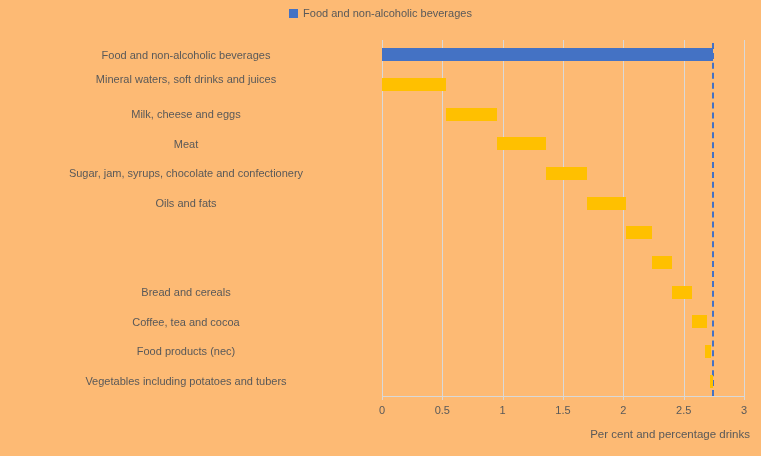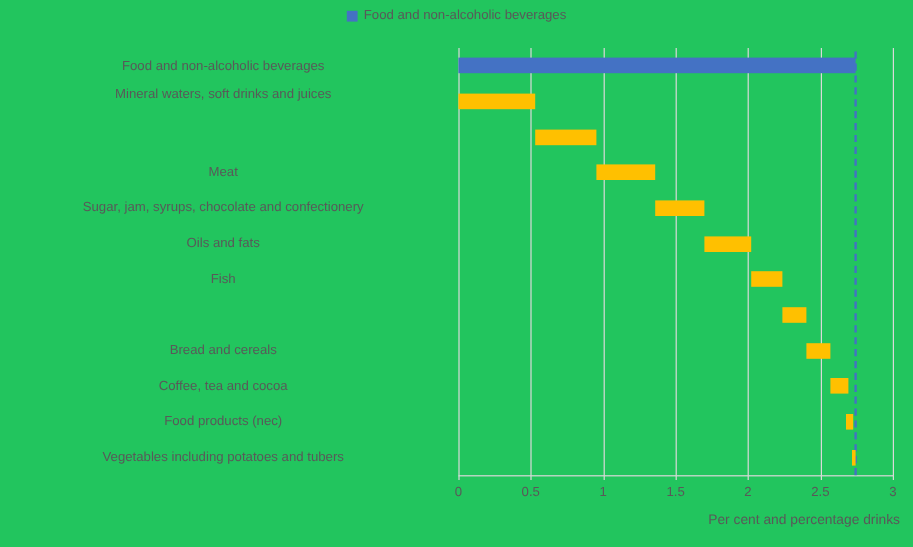--- a/index.html
+++ b/index.html
@@ -1,19 +1,19 @@
 <!DOCTYPE html>
 <html><head>
 <meta charset="utf-8">
 <style>
   html,body{margin:0;padding:0;background:#fff;}
   .page{
     position:relative;
     width:761px;height:456px;
-    background:#22c55e;
+    background:#fdba74;
     font-family:"Liberation Sans","DejaVu Sans",sans-serif;
     color:#595959;
     overflow:hidden;
   }
   .legend{
     position:absolute;top:7px;left:0;width:761px;
     display:flex;justify-content:center;align-items:center;gap:26px;
     font-size:11px;color:#595959;
   }
   .legend-item{display:flex;align-items:center;gap:5px;}
@@ -75,28 +75,28 @@
       <div class="tick-label" style="left: 683.667px; top: 404px;">2.5</div>
       <div class="gridline" style="left: 744px; top: 40px; height: 356px; background: rgb(217, 217, 217);"></div>
       <div class="tickmark" style="left: 744px; top: 396px; background: rgb(217, 217, 217);"></div>
       <div class="tick-label" style="left: 744px; top: 404px;">3</div>
       <div class="axisline" style="left: 382px; top: 396px; width: 363px; background: rgb(217, 217, 217);"></div>
       <div class="ref-line" style="left: 711.627px; top: 43px; height: 353px; border-left-color: rgb(68, 114, 196);"></div>
       <div class="cat-label" style="top: 40px; height: 29.6667px;">Food and non-alcoholic beverages</div>
       <div class="bar" style="left: 382px; top: 48.3333px; width: 330.627px; background: rgb(68, 114, 196);"></div>
       <div class="cat-label" style="top: 64px; height: 29.6667px;">Mineral waters, soft drinks and juices</div>
       <div class="bar" style="left: 382px; top: 78px; width: 63.9533px; background: rgb(255, 192, 0);"></div>
+      <div class="cat-label" style="top: 99.3333px; height: 29.6667px;">Milk, cheese and eggs</div>
       <div class="bar" style="left: 445.953px; top: 107.667px; width: 50.68px; background: rgb(255, 192, 0);"></div>
       <div class="cat-label" style="top: 129px; height: 29.6667px;">Meat</div>
       <div class="bar" style="left: 496.633px; top: 137.333px; width: 49.4733px; background: rgb(255, 192, 0);"></div>
       <div class="cat-label" style="top: 158.667px; height: 29.6667px;">Sugar, jam, syrups, chocolate and confectionery</div>
       <div class="bar" style="left: 546.107px; top: 167px; width: 41.0267px; background: rgb(255, 192, 0);"></div>
       <div class="cat-label" style="top: 188.333px; height: 29.6667px; text-align: center;">Oils and fats</div>
       <div class="bar" style="left: 587.133px; top: 196.667px; width: 38.6133px; background: rgb(255, 192, 0);"></div>
-      <div class="cat-label" style="top: 218px; height: 29.6667px;">Fish</div>
       <div class="bar" style="left: 625.747px; top: 226.333px; width: 26.5467px; background: rgb(255, 192, 0);"></div>
       <div class="bar" style="left: 652.293px; top: 256px; width: 19.3067px; background: rgb(255, 192, 0);"></div>
       <div class="cat-label" style="top: 277.333px; height: 29.6667px;">Bread and cereals</div>
       <div class="bar" style="left: 671.6px; top: 285.667px; width: 20.5133px; background: rgb(255, 192, 0);"></div>
       <div class="cat-label" style="top: 307px; height: 29.6667px;">Coffee, tea and cocoa</div>
       <div class="bar" style="left: 692.113px; top: 315.333px; width: 14.48px; background: rgb(255, 192, 0);"></div>
       <div class="cat-label" style="top: 336.667px; height: 29.6667px;">Food products (nec)</div>
       <div class="bar" style="left: 705.387px; top: 345px; width: 6.03333px; background: rgb(255, 192, 0);"></div>
       <div class="cat-label" style="top: 366.333px; height: 29.6667px;">Vegetables including potatoes and tubers</div>
       <div class="bar" style="left: 710.213px; top: 374.667px; width: 2.41333px; background: rgb(255, 192, 0);"></div>

